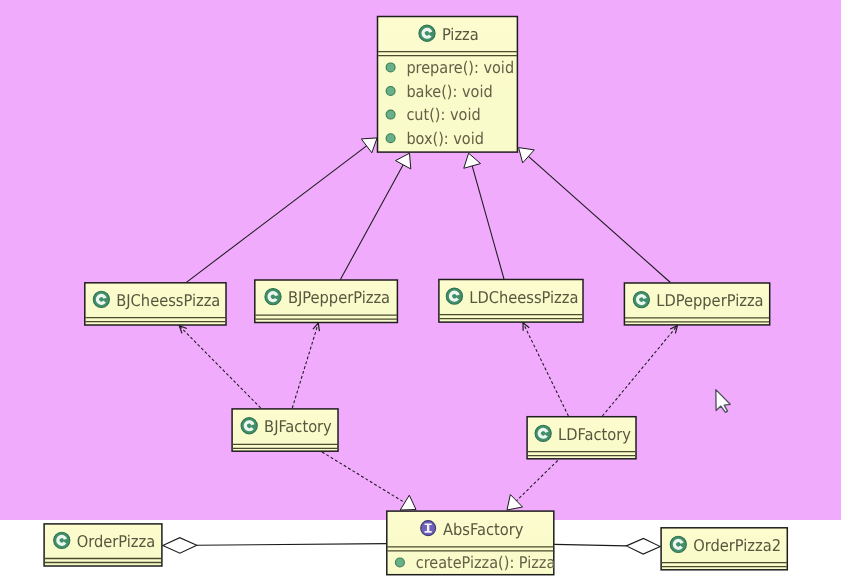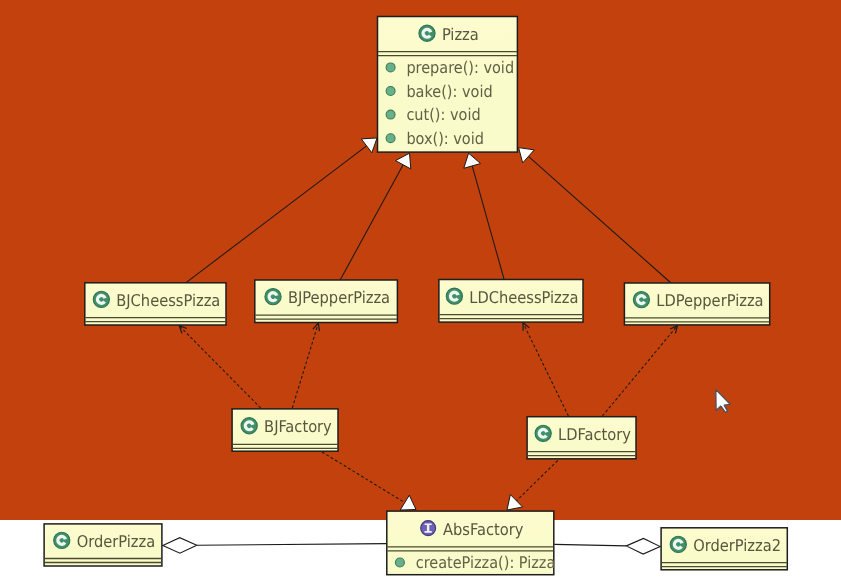--- a/index.html
+++ b/index.html
@@ -1,19 +1,19 @@
 <!DOCTYPE html>
 <html><head>
 <meta charset="utf-8">
 <title>UML Class Diagram</title>
 <style>
   html,body{margin:0;padding:0;background:#ffffff;}
   body{width:841px;height:584px;overflow:hidden;
        font-family:"DejaVu Sans",sans-serif;}
-  #diagram-root{position:relative;width:841px;height:520px;background:#c2410c;}
+  #diagram-root{position:relative;width:841px;height:520px;background:#f0abfc;}
   svg#diagram{position:absolute;left:0;top:0;display:block;transform:translateZ(0);}
   text{font-family:"DejaVu Sans",sans-serif;font-stretch:condensed;
        -webkit-font-smoothing:antialiased;text-rendering:geometricPrecision;}
   .cls-title{font-size:16.3px;fill:#57563f;}
   .cls-member{font-size:16.1px;fill:#626046;}
 </style>
 </head>
 <body>
 
 <div id="diagram-root">

